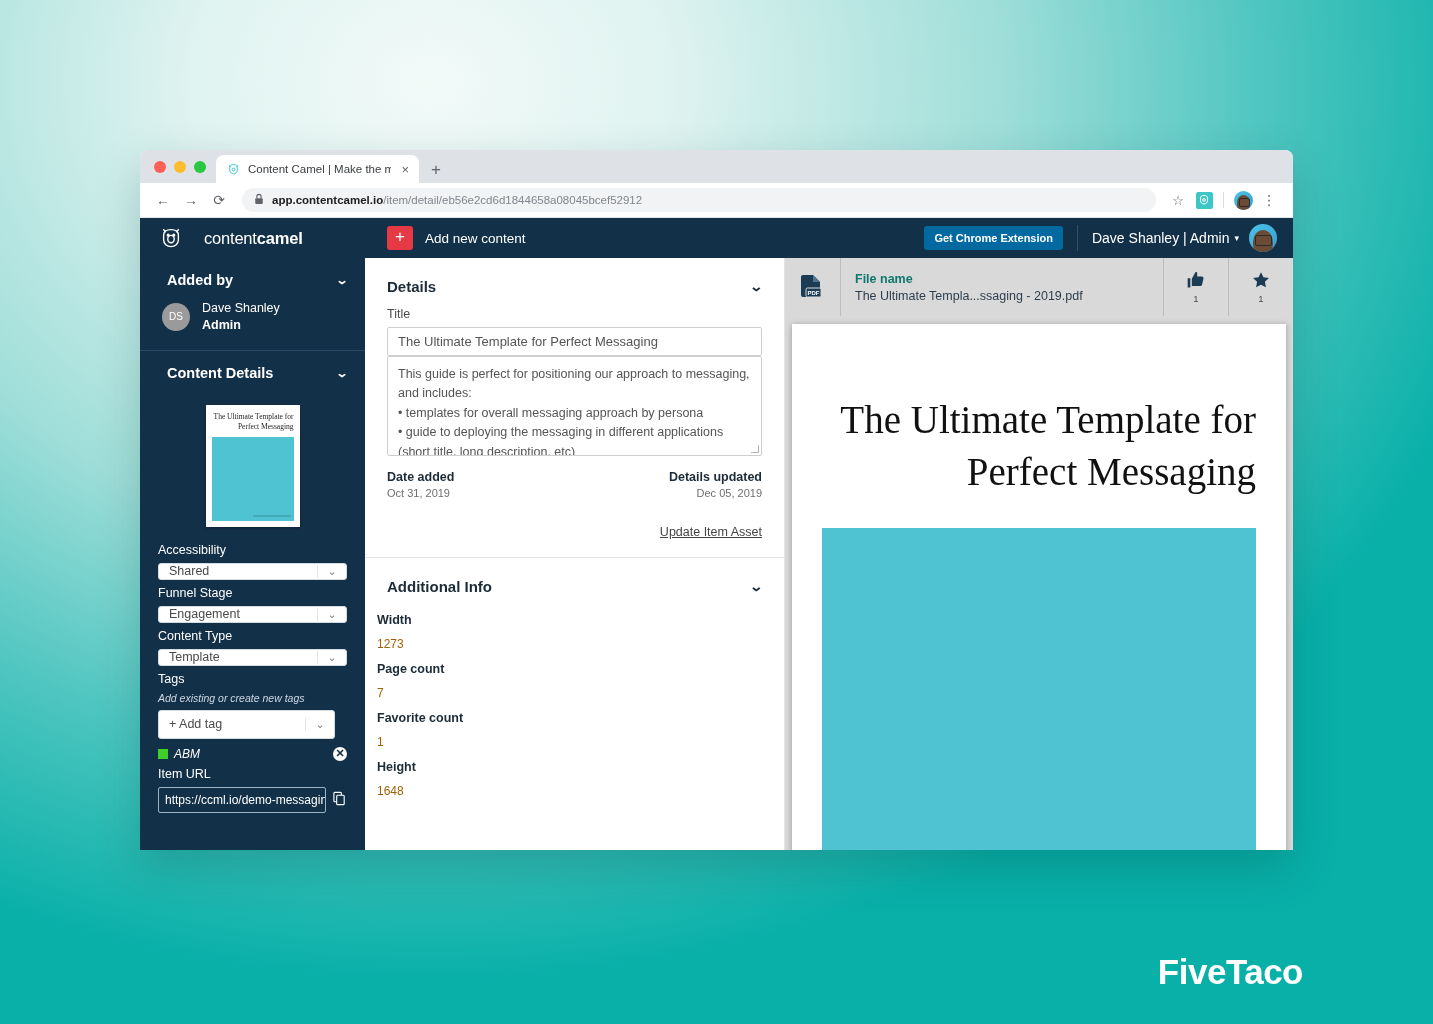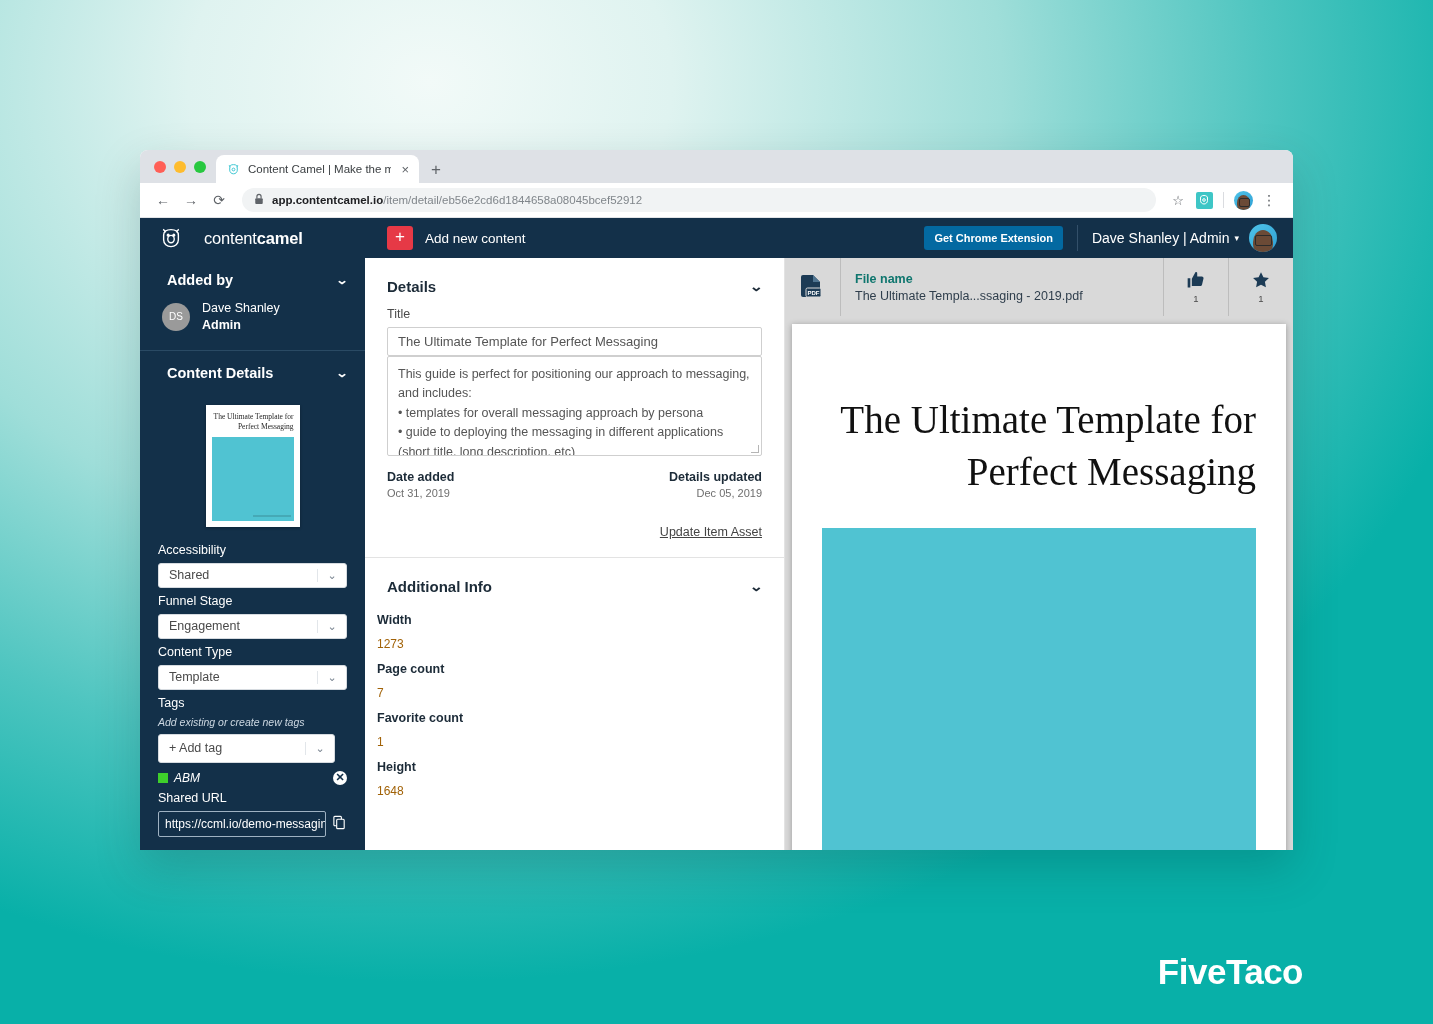--- a/index.html
+++ b/index.html
@@ -239,21 +239,21 @@
   .thumb-block::after {
     content: ""; position: absolute; right: 3px; bottom: 4px;
     width: 38px; height: 2px;
     background: rgba(0,0,0,.13);
   }
 
   .field-label { font-size: 12.5px; padding: 6px 0 6px 18px; color: #fff; }
   .field-sub { font-size: 10.5px; font-style: italic; padding: 0 0 6px 18px; color: #cdd8e2; }
   .select {
     margin: 0 18px;
-    height: 25px;
+    height: 17px;
     background: #fff;
     border: 1px solid #d6dbe0;
     border-radius: 3px;
     display: flex; align-items: center;
     font-size: 12.5px; color: #4a4a4a;
     padding-left: 10px;
     box-sizing: border-box;
     cursor: pointer;
   }
   .select .sel-val { flex: 1; }
@@ -554,21 +554,21 @@
         <span class="sel-val">+ Add tag</span>
         <span class="sel-arrow">⌄</span>
       </div>
 
       <div class="tag-row">
         <span class="tag-chip-color"></span>
         <span class="tag-name">ABM</span>
         <span class="tag-remove">✕</span>
       </div>
 
-      <div class="field-label">Shared URL</div>
+      <div class="field-label">Item URL</div>
       <div class="urlrow">
         <div class="urlinput">https://ccml.io/demo-messaging</div>
         <span class="copy-icon">
           <svg width="15" height="15" viewBox="0 0 16 16" fill="none" stroke="#ffffff" stroke-width="1.2">
             <rect x="2" y="1.5" width="8" height="10" rx="1"></rect>
             <rect x="5" y="4.5" width="8" height="10" rx="1" fill="#133049"></rect>
           </svg>
         </span>
       </div>
     </div>

